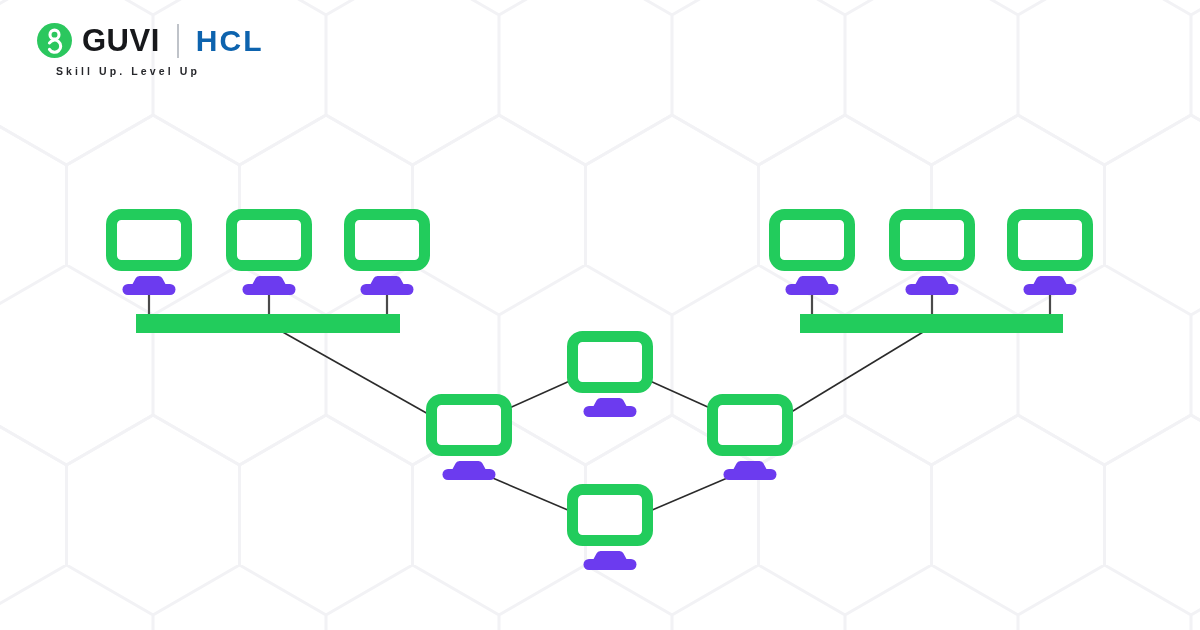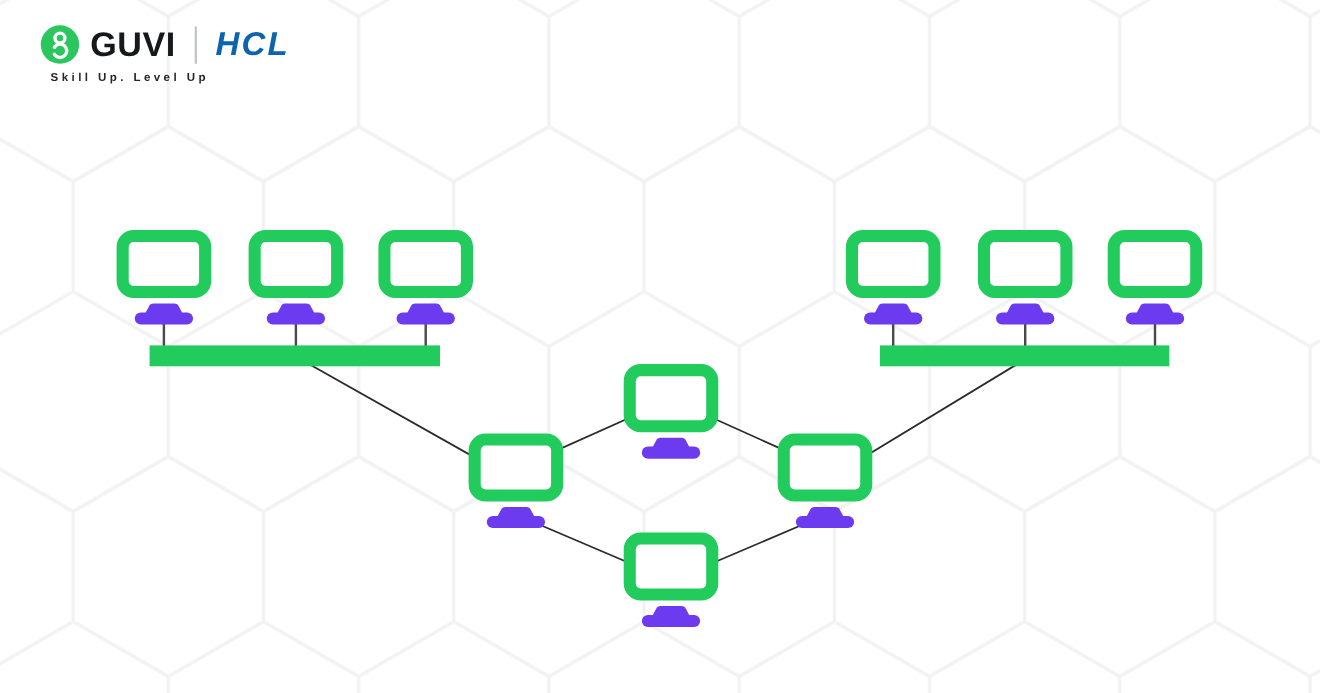--- a/index.html
+++ b/index.html
@@ -5,22 +5,22 @@
   html,body{margin:0;padding:0;}
   body{width:1200px;height:630px;overflow:hidden;background:#ffffff;
        font-family:"Liberation Sans","DejaVu Sans",sans-serif;}
   .stage{position:relative;width:1200px;height:630px;background:#ffffff;}
   .bg{position:absolute;inset:0;width:1200px;height:630px;}
   .brand{position:absolute;top:22px;left:36px;}
   .brand-row{display:flex;align-items:center;gap:9px;}
   .guvi-mark{width:37px;height:37px;display:block;}
   .guvi-word{font-size:31px;font-weight:700;color:#17181b;letter-spacing:0.5px;}
   .brand-divider{width:2px;height:34px;background:#bfc3c9;margin:0 8px;display:inline-block;}
-  .hcl-word{font-size:30px;font-weight:800;font-style:italic;color:#0d63ae;letter-spacing:2px;}
-  .tagline{margin-top:6px;margin-left:10px;font-size:10.5px;font-weight:700;
+  .hcl-word{font-size:30px;font-weight:800;color:#0d63ae;letter-spacing:2px;}
+  .tagline{margin-top:6px;margin-left:20px;font-size:10.5px;font-weight:700;
            letter-spacing:3.1px;color:#26272b;white-space:nowrap;}
   .title{position:absolute;top:90px;left:0;width:100%;margin:0;text-align:center;
          font-size:48px;font-weight:800;color:#131313;letter-spacing:0.5px;}
   .topology{position:absolute;inset:0;width:1200px;height:630px;}
 </style>
 </head>
 <body>
 
 <div class="stage">
 

